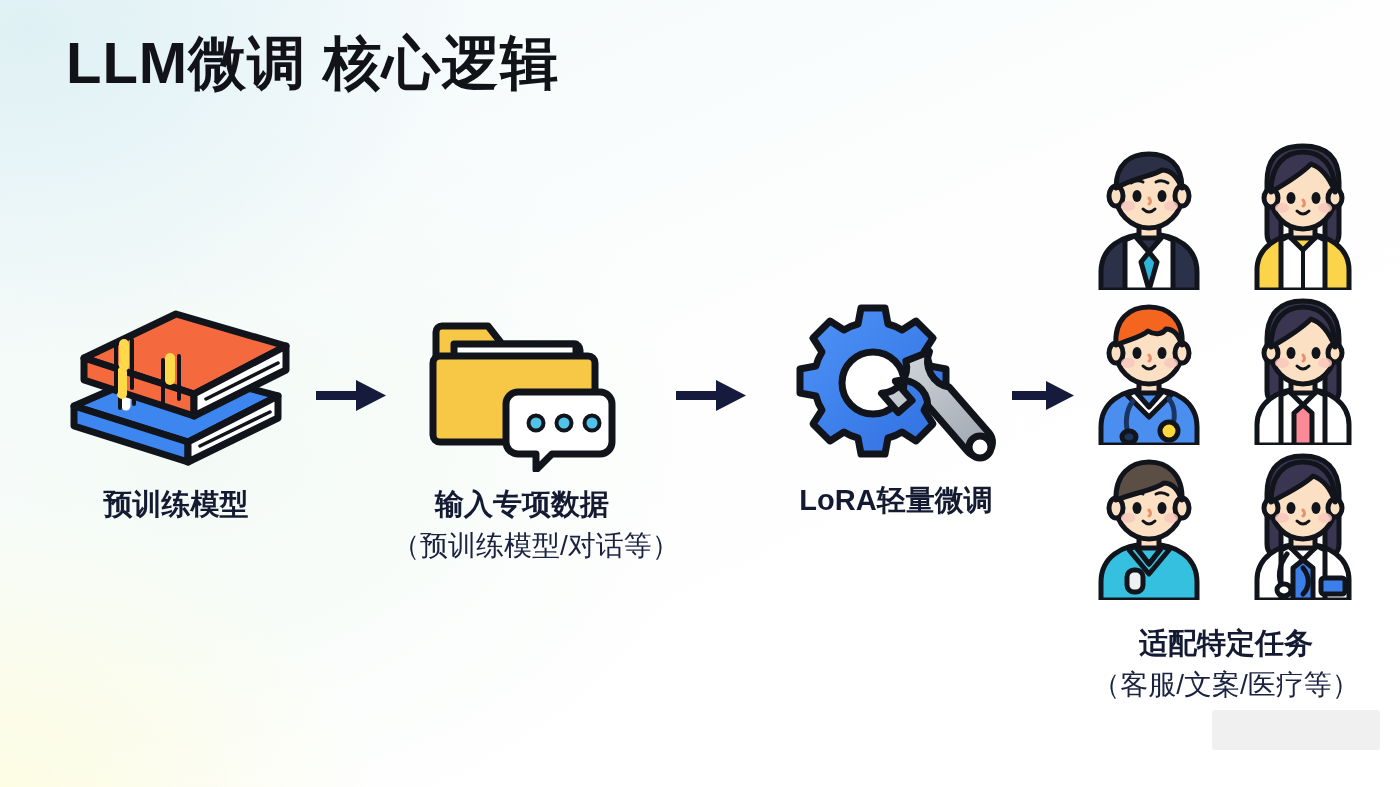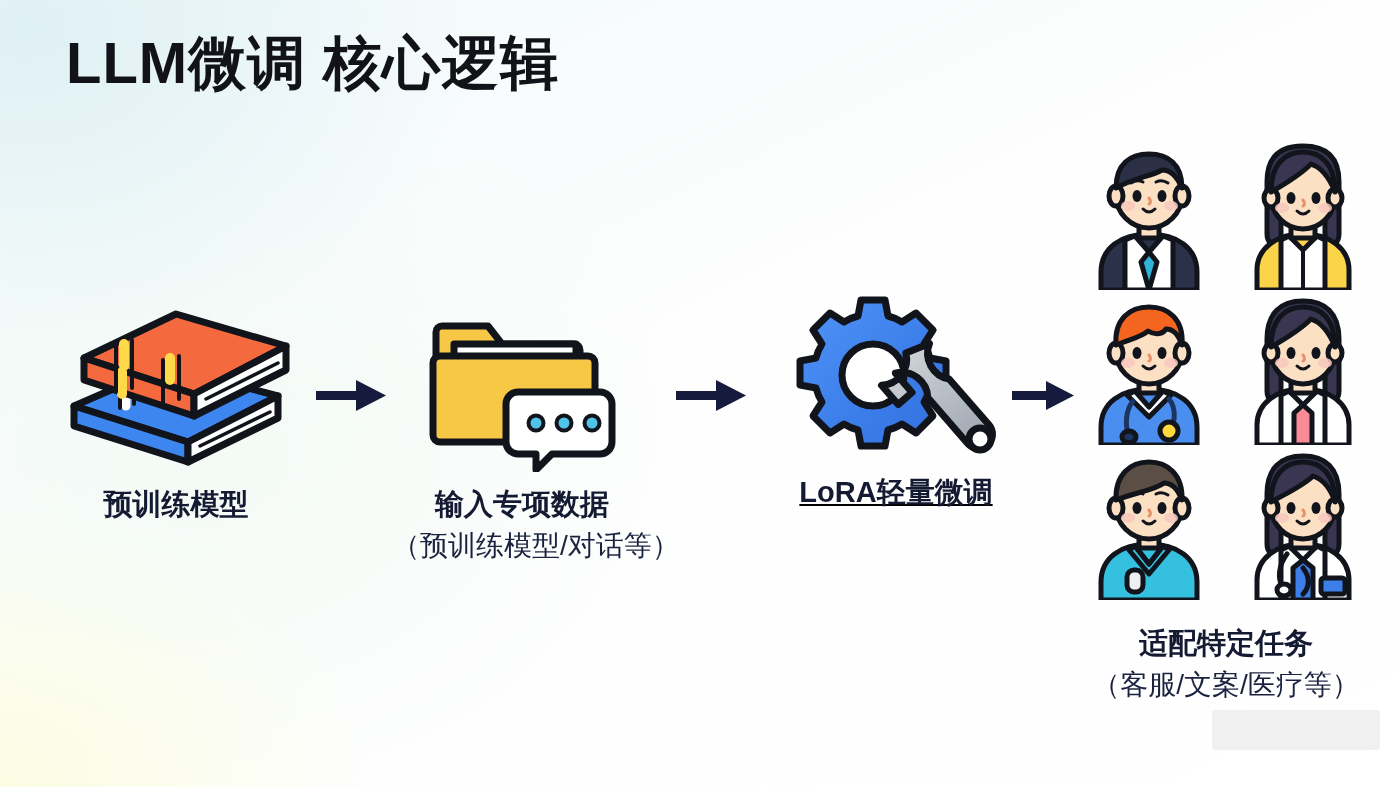--- a/index.html
+++ b/index.html
@@ -65,21 +65,21 @@
     font-size: 28px;
     font-weight: 400;
     color: #1b2240;
     white-space: nowrap;
     line-height: 1.3;
   }
 
   
   #step-1 { left: 40px;   top: 300px; width: 272px; }
   #step-2 { left: 392px;  top: 300px; width: 260px; }
-  #step-3 { left: 762px;  top: 288px; width: 268px; text-decoration: underline; }
+  #step-3 { left: 762px;  top: 296px; width: 268px; }
   #step-4 { left: 1076px; top: 140px; width: 300px; }
 
   #step-1 .step-art { width: 232px; height: 172px; }
   #step-2 .step-art { width: 196px; height: 172px; }
   #step-3 .step-art { width: 210px; height: 172px; }
 
   #step-4 .step-label { margin-top: 20px; }
 
   
   .arrow { position: absolute; }

